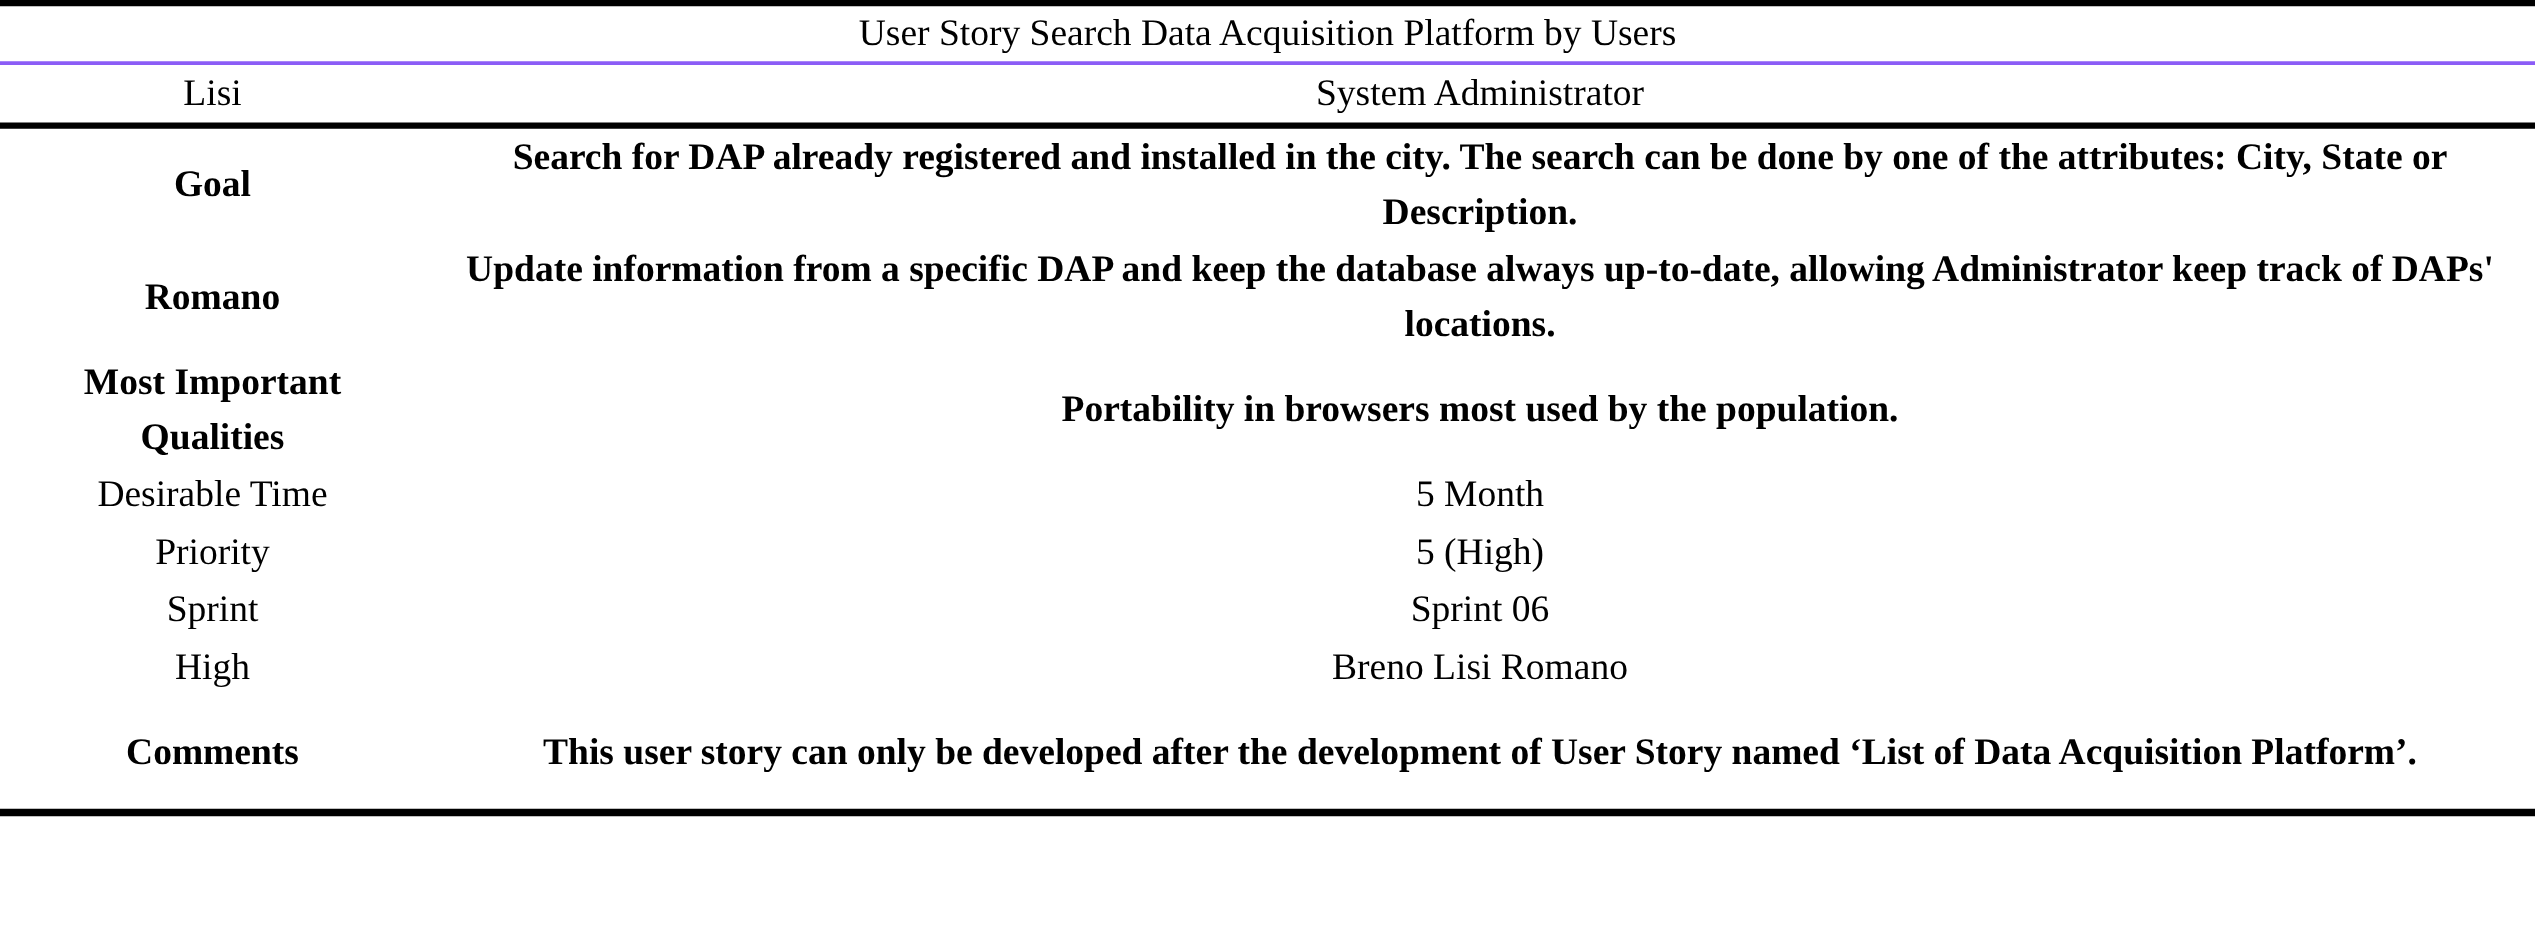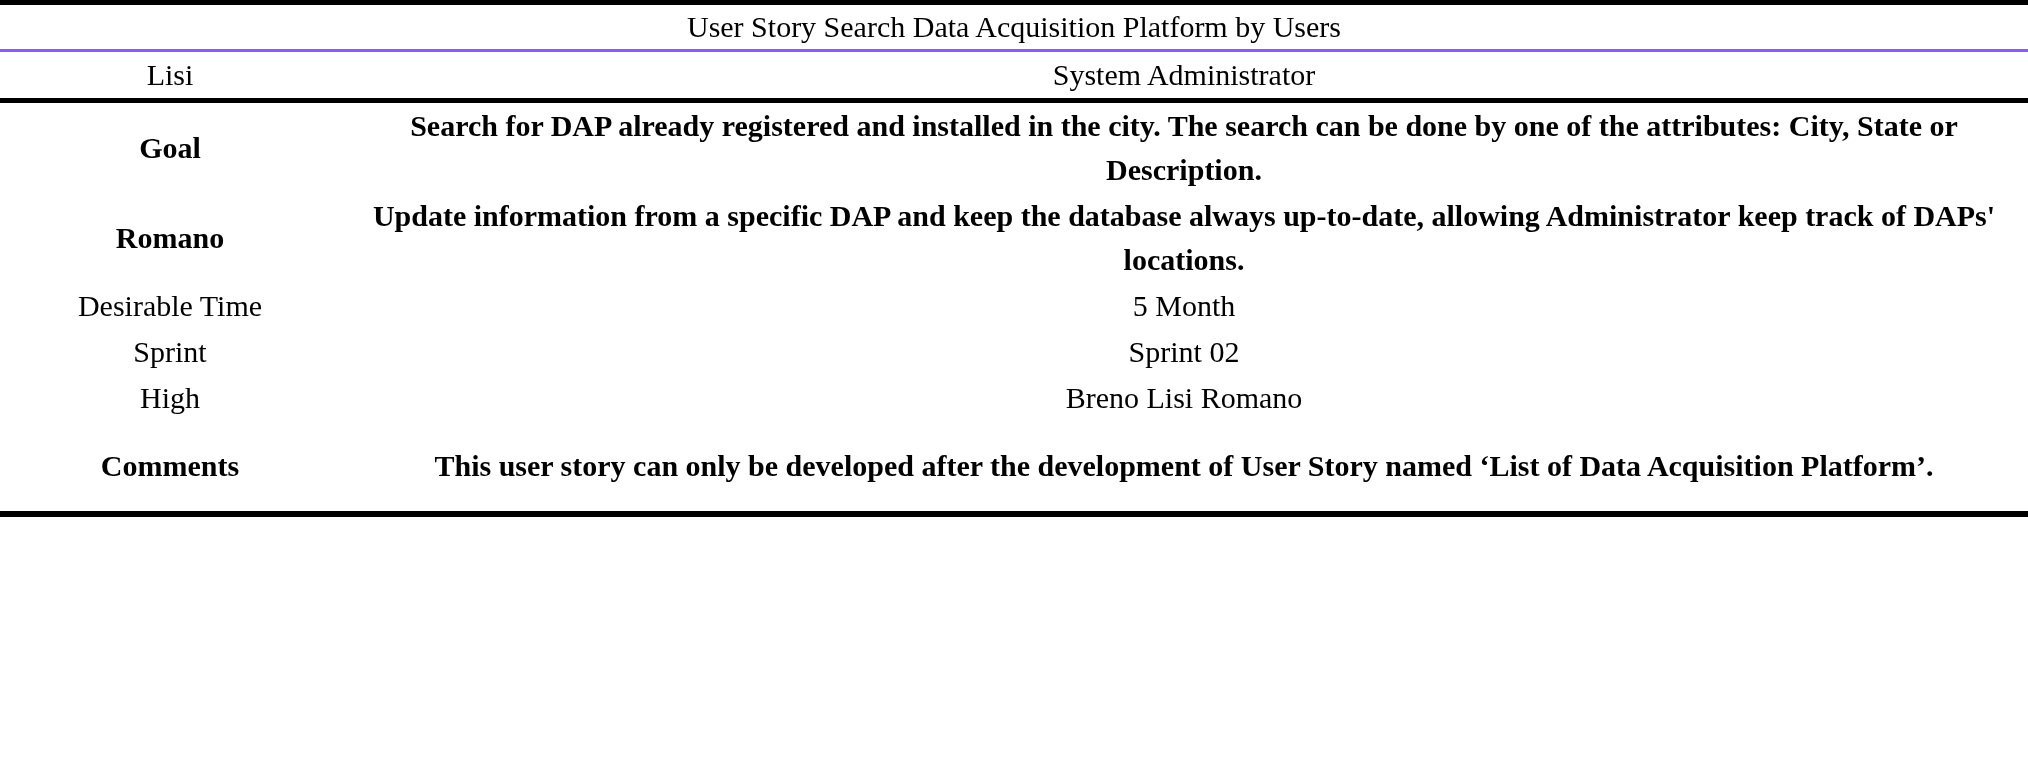--- a/index.html
+++ b/index.html
@@ -65,32 +65,40 @@
   <tr class="double">
     <td>Goal</td>
     <td>Search for DAP already registered and installed in the city. The search can be done by one of the attributes: City, State or Description.</td>
   </tr>
 
   <tr class="double">
     <td>Romano</td>
     <td>Update information from a specific DAP and keep the database always up-to-date, allowing Administrator keep track of DAPs' locations.</td>
   </tr>
 
+  <tr class="double">
+    <td>Most Important Qualities</td>
+    <td>Portability in browsers most used by the population.</td>
+  </tr>
 
 
   <tr class="single">
     <td>Desirable Time</td>
     <td>5 Month</td>
   </tr>
 
+  <tr class="single">
+    <td>Priority</td>
+    <td>5 (High)</td>
+  </tr>
 
 
   <tr class="single">
     <td>Sprint</td>
-    <td>Sprint 02</td>
+    <td>Sprint 06</td>
   </tr>
 
   <tr class="single">
     <td>High</td>
     <td>Breno Lisi Romano</td>
   </tr>
 
   <tr class="double">
     <td>Comments</td>
     <td>This user story can only be developed after the development of User Story named ‘List of Data Acquisition Platform’.</td>

